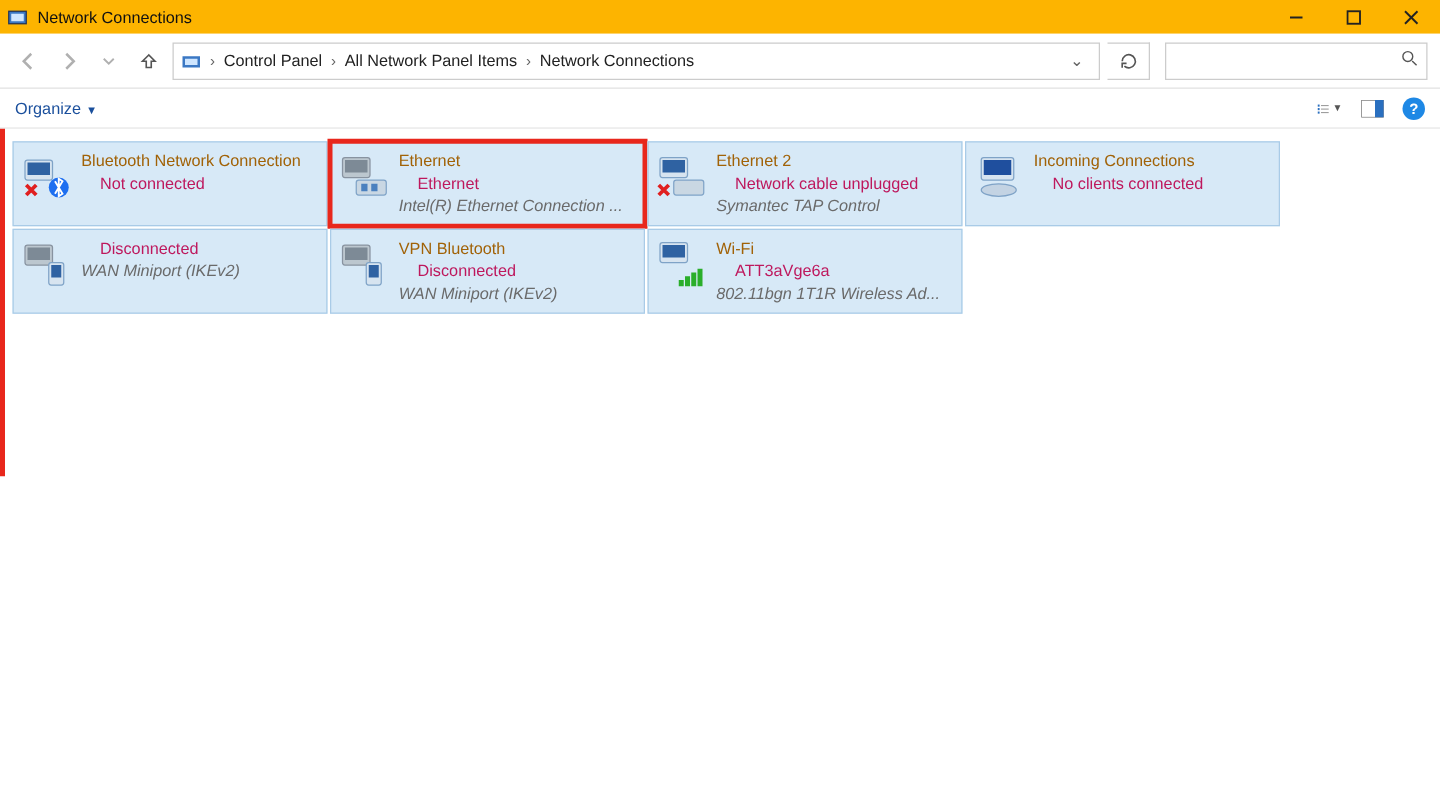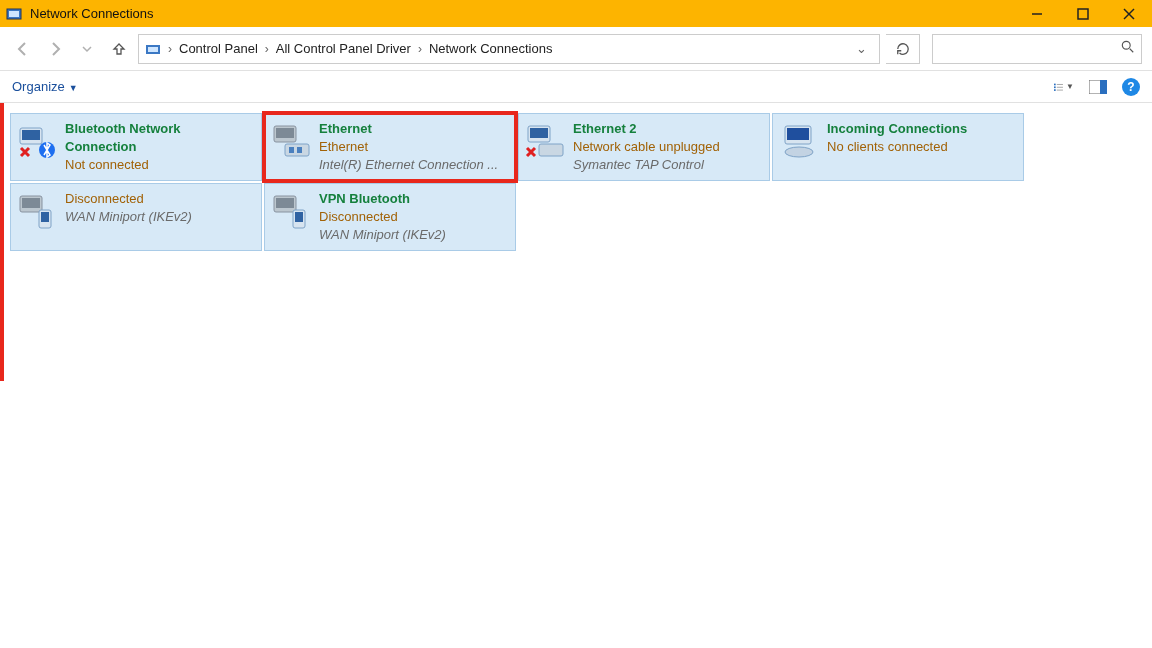--- a/index.html
+++ b/index.html
@@ -25,22 +25,22 @@
   .toolbar .tri { font-size:9px; color:#1a4f9c; margin-left:4px;}
   .toolbar .right-tools{ margin-left:auto; display:flex; align-items:center; gap:14px;}
   .tool-ico{ width:20px;height:20px; display:flex;align-items:center;justify-content:center;color:#555;}
   .help-ico{ width:18px; height:18px; border-radius:50%; background:#1e88e5; color:#fff; display:flex; align-items:center; justify-content:center; font-weight:bold; font-size:12px;}
   .content { background:#fff; padding:4px; height:calc(648px - 27px - 44px - 32px); position:relative;}
   .grid { display:grid; grid-template-columns: repeat(4, 252px); grid-template-rows: 68px 68px; gap:2px; padding:6px;}
   .conn { background:#d7e9f7; border:1px solid #a9cbe7; display:flex; padding:6px 6px; align-items:flex-start; gap:8px;}
   .conn.highlight { outline:4px solid #e8271c; outline-offset:-2px;}
   .conn .ic { width:40px; height:42px; flex:none; display:flex; align-items:center; justify-content:center;}
   .conn .txt { flex:1; min-width:0;}
-  .conn .name{ color:#15803d; line-height:18px; white-space:normal;font-weight:bold;}
-  .conn .status{ color:#a16207; line-height:18px; white-space:nowrap; overflow:hidden; text-overflow:ellipsis;}
+  .conn .name{ color:#a16207; line-height:18px; white-space:normal;}
+  .conn .status{ color:#be185d; line-height:18px; white-space:nowrap; overflow:hidden; text-overflow:ellipsis;margin-left:15px;}
   .conn .driver{ color:#6a6a6a; line-height:18px; white-space:nowrap; overflow:hidden; text-overflow:ellipsis;font-style:italic;}
   .red-left { position:absolute; left:0; top:0; width:4px; height:278px; background:#e8271c;}
 </style>
 </head>
 <body>
 
 <div class="titlebar">
   <span class="app-icon">
     <svg viewBox="0 0 16 16" width="16" height="16">
         <rect x="1" y="3" width="14" height="10" fill="#3b78c4" stroke="#235"></rect>
@@ -91,21 +91,21 @@
     </div>
 
   <div class="address">
     <span class="loc-icon"><svg viewBox="0 0 16 16" width="16" height="16">
           <rect x="1" y="4" width="14" height="9" fill="#3b78c4"></rect>
           <rect x="3" y="6" width="10" height="5" fill="#cfe6ff"></rect>
         </svg></span>
     <span class="crumb-sep">›</span>
     <span class="crumb">Control Panel</span>
     <span class="crumb-sep">›</span>
-    <span class="crumb">All Control Panel Driver</span>
+    <span class="crumb">All Network Panel Items</span>
     <span class="crumb-sep">›</span>
     <span class="crumb">Network Connections</span>
     <span class="addr-chevron">⌄</span>
   </div>
   <div class="refresh">
       <svg width="14" height="14" viewBox="0 0 16 16">
         <path d="M2 8a6 6 0 1 1 2 4.5" fill="none" stroke="#555" stroke-width="1.5"></path>
         <path d="M2 14 L2 10 L6 10" fill="none" stroke="#555" stroke-width="1.5"></path>
       </svg>
     </div>
@@ -232,15 +232,32 @@
             <rect x="24" y="22" width="8" height="10" fill="#2f62a2"></rect>
           </svg>
       </div>
       <div class="txt">
         <div class="name">VPN Bluetooth</div>
         <div class="status">Disconnected</div>
         <div class="driver">WAN Miniport (IKEv2)</div>
       </div>
     </div>
 
+    <div class="conn">
+      <div class="ic">
+        <svg width="40" height="42" viewBox="0 0 40 42">
+            <rect x="3" y="4" width="22" height="16" rx="2" fill="#d7e4f0" stroke="#7fa3c7"></rect>
+            <rect x="5" y="6" width="18" height="10" fill="#2f62a2"></rect>
+            <rect x="18" y="34" width="4" height="5" fill="#2aae2a"></rect>
+            <rect x="23" y="31" width="4" height="8" fill="#2aae2a"></rect>
+            <rect x="28" y="28" width="4" height="11" fill="#2aae2a"></rect>
+            <rect x="33" y="25" width="4" height="14" fill="#2aae2a"></rect>
+          </svg>
+      </div>
+      <div class="txt">
+        <div class="name">Wi-Fi</div>
+        <div class="status">ATT3aVge6a</div>
+        <div class="driver">802.11bgn 1T1R Wireless Ad...</div>
+      </div>
+    </div>
 
   </div>
 </div>
 
 </body></html>

